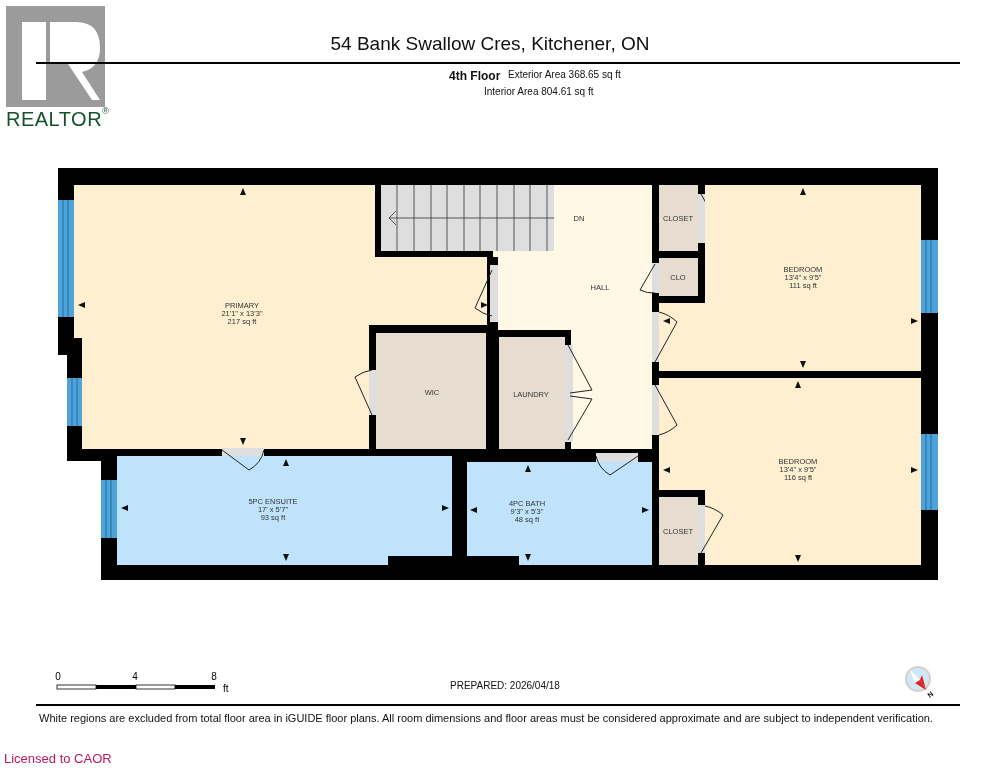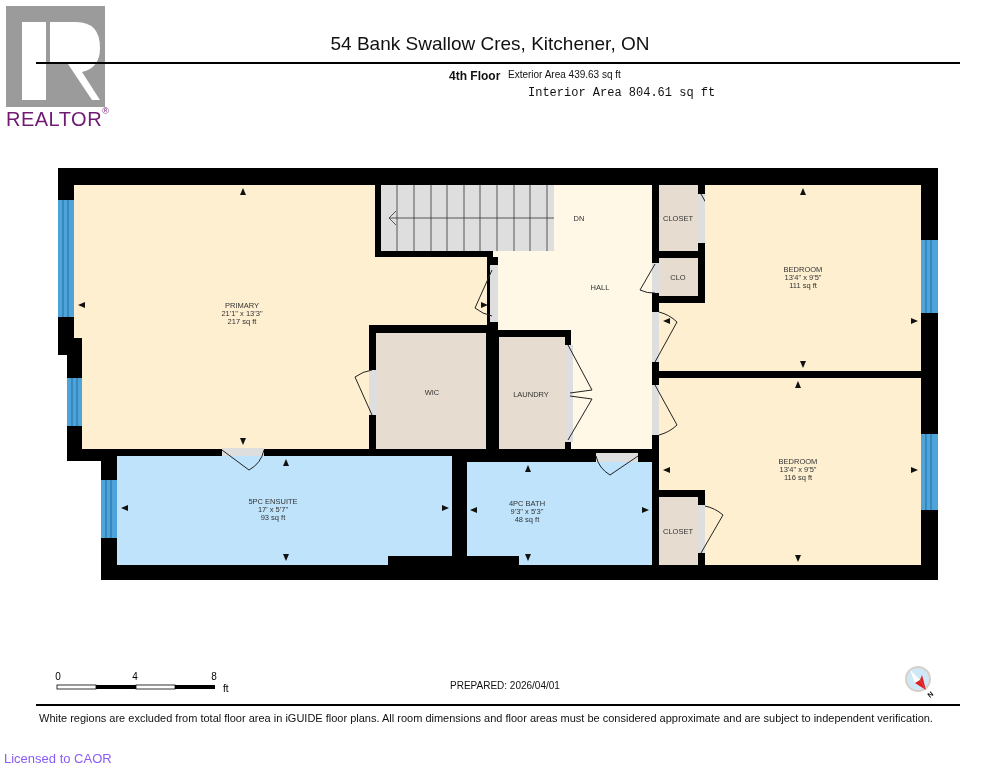--- a/index.html
+++ b/index.html
@@ -1,48 +1,48 @@
 <!DOCTYPE html>
 <html><head>
 <meta charset="utf-8">
 <style>
   html, body { margin: 0; padding: 0; background: #ffffff; }
   body { width: 995px; height: 768px; position: relative; overflow: hidden; font-family: "Liberation Sans", sans-serif; color: #111; }
   .abs { position: absolute; }
   .logo { left: 6px; top: 6px; width: 99px; height: 101px; background: #9b9b9b; }
-  .logo-text { left: 6px; top: 108px; font-size: 20px; color: #701a75; letter-spacing: 0.5px; }
+  .logo-text { left: 6px; top: 108px; font-size: 20px; color: #14532d; letter-spacing: 0.5px; }
   .logo-text sup { font-size: 9px; vertical-align: top; position: relative; top: -2px; }
   .title { left: 280px; top: 33px; width: 420px; text-align: center; font-size: 19px; font-weight: normal; }
   .title-rule { left: 36px; top: 62px; width: 924px; height: 2px; background: #000; }
   .floor-label { left: 449px; top: 69px; font-size: 12px; font-weight: bold; }
   .area-ext { left: 508px; top: 69px; font-size: 10px; }
-  .area-int { left: 528px; top: 86px; font-size: 12px; font-family: Liberation Mono, monospace; }
+  .area-int { left: 484px; top: 86px; font-size: 10px; }
   svg.plan { position: absolute; left: 0; top: 0; }
   .room-label { font-family: "Liberation Sans", sans-serif; font-size: 7.5px; fill: #333; text-anchor: middle; }
   .prepared { left: 450px; top: 680px; font-size: 10px; }
   .footer-rule { left: 36px; top: 704px; width: 924px; height: 2px; background: #000; }
   .disclaimer { left: 39px; top: 712px; font-size: 11px; }
-  .licensed { left: 4px; top: 751px; font-size: 13px; color: #8b5cf6; }
+  .licensed { left: 4px; top: 751px; font-size: 13px; color: #be185d; }
 </style>
 </head>
 <body>
 
 <div class="abs logo">
   <svg width="99" height="101">
     <rect x="16" y="16" width="24" height="78" fill="#ffffff"></rect>
     <path d="M44,16 H70 Q94,16 94,42 Q94,62 76,66 L94,94 H86 L62,58 H44 Z" fill="#ffffff"></path>
     <path d="M44,58 L70,94 H44 Z" fill="#9b9b9b"></path>
   </svg>
 </div>
 <div class="abs logo-text"><span>REALTOR</span><sup>®</sup></div>
 
 <div class="abs title">54 Bank Swallow Cres, Kitchener, ON</div>
 <div class="abs title-rule"></div>
 <div class="abs floor-label">4th Floor</div>
-<div class="abs area-ext">Exterior Area 439.63 sq ft</div>
+<div class="abs area-ext">Exterior Area 368.65 sq ft</div>
 <div class="abs area-int">Interior Area 804.61 sq ft</div>
 
 <svg class="plan" width="995" height="768">
 
   <g>
     <path d="M58,168 H938 V580 H101 V461 H67 V355 H58 Z" fill="#000"></path>
   </g>
 
   <g>
     <path d="M74,185 H375 V257 H492 V325 H375 V449 H82 V338 H74 Z" fill="#fdefd0"></path>
@@ -229,16 +229,16 @@
 
   <g>
     <circle cx="918" cy="679" r="12" fill="#cfe8f7" stroke="#d8cfc8" stroke-width="2"></circle>
     <polygon points="910,670 920,680 915,683" fill="#ffffff"></polygon>
     <polygon points="915,683 920,680 926,690 " fill="#e02020"></polygon>
     <polygon points="920,680 926,690 922,675" fill="#e02020"></polygon>
     <text x="930" y="698" font-size="7" font-weight="bold" font-family="Liberation Sans, sans-serif" transform="rotate(-40 930 698)">N</text>
   </g>
 </svg>
 
-<div class="abs prepared">PREPARED: 2026/04/01</div>
+<div class="abs prepared">PREPARED: 2026/04/18</div>
 <div class="abs footer-rule"></div>
 <div class="abs disclaimer">White regions are excluded from total floor area in iGUIDE floor plans. All room dimensions and floor areas must be considered approximate and are subject to independent verification.</div>
 <div class="abs licensed">Licensed to CAOR</div>
 
 </body></html>

